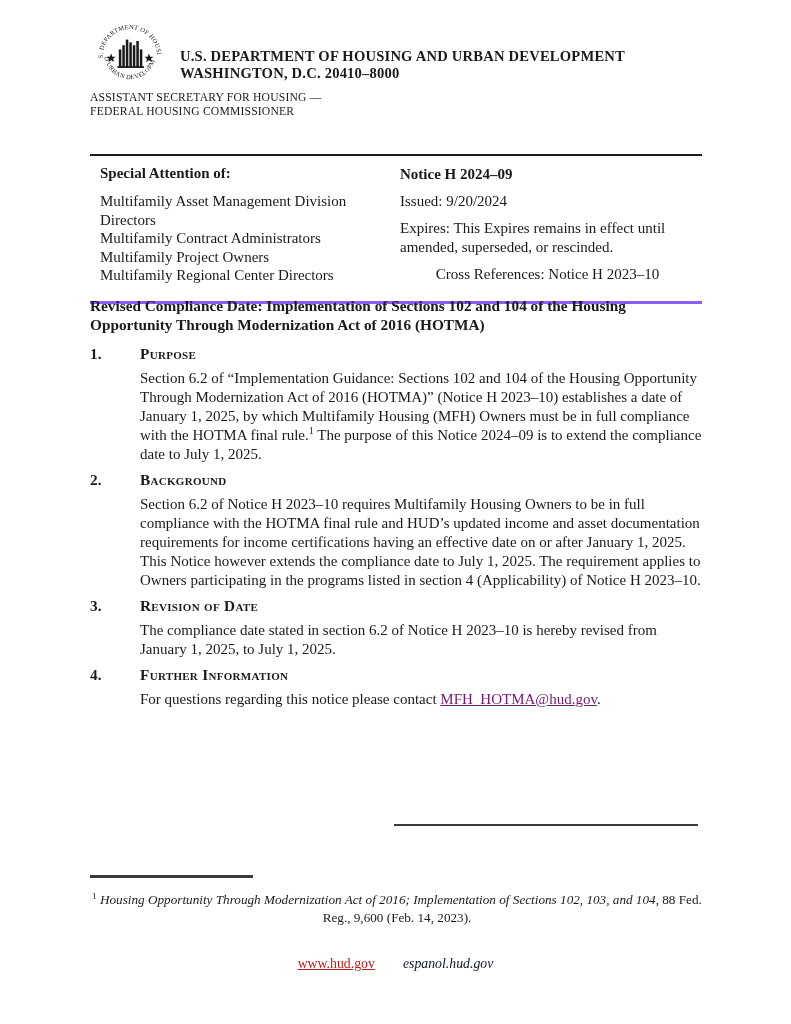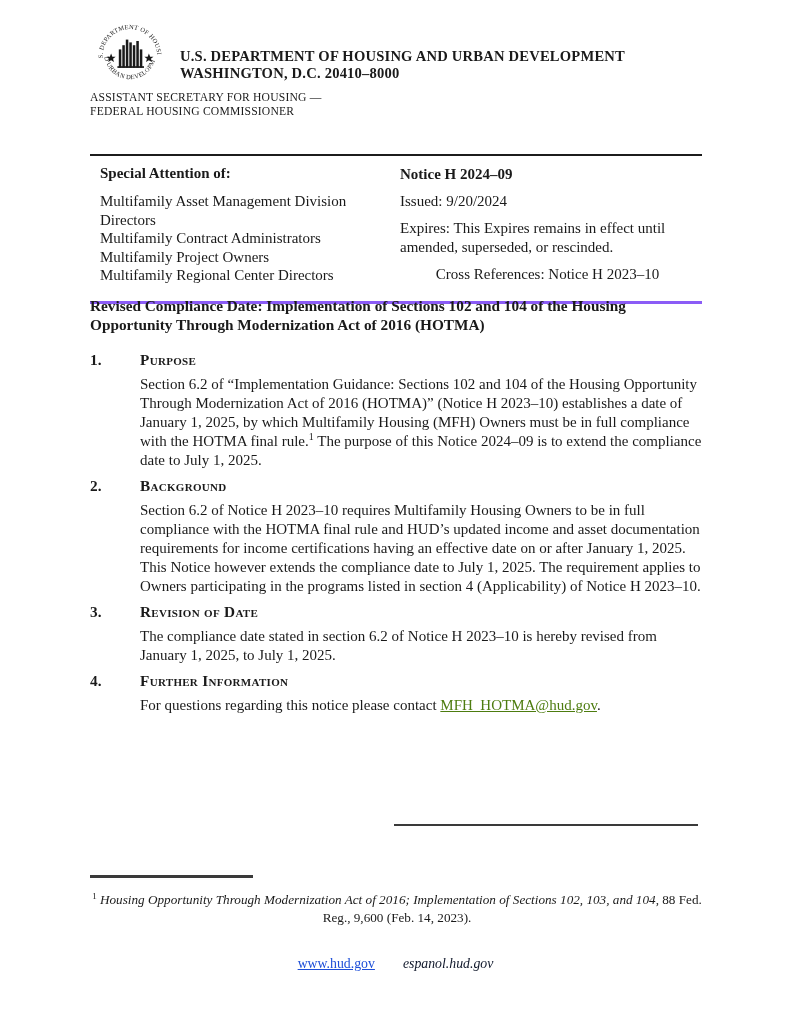--- a/index.html
+++ b/index.html
@@ -40,44 +40,44 @@
   }
   .nt-left { width: 305px; padding-left: 10px; }
   .nt-right { width: 300px; padding-left: 5px; }
   .nt-heading { font-weight: bold; margin-bottom: 10px; }
   .nt-list { line-height: 18.5px; }
   .nt-item-right { margin-bottom: 8px; line-height: 19px; }
   .nt-item-right:last-child { margin-bottom: 4px; text-align: center; }
 
   
   .content { position: absolute; top: 296px; left: 90px; width: 614px; font-size: 15px; }
-  .doc-title { font-weight: bold; font-size: 15.3px; line-height: 19px; margin-bottom: 16px; }
+  .doc-title { font-weight: bold; font-size: 15.3px; line-height: 19px; margin-bottom: 10px; }
   .section { margin-top: 6px; }
   .sec-head { display: flex; font-weight: bold; font-size: 15.3px; line-height: 19px; }
   .sec-num { width: 50px; flex-shrink: 0; }
   .sec-title { font-variant: small-caps; letter-spacing: 0.3px; }
   .sec-body { margin: 6px 0 0 50px; width: 562px; line-height: 19px; }
   .fn-ref { font-size: 10px; vertical-align: super; line-height: 0; }
-  .email-link { color: #4d7c0f; text-decoration: underline; cursor: pointer; }
+  .email-link { color: #701a75; text-decoration: underline; cursor: pointer; }
 
   
   .signature-line {
     position: absolute; top: 824px; left: 394px; width: 304px;
     border-top: 2px solid #3a3a3a; height: 0;
   }
   .footnote-area { position: absolute; top: 875px; left: 90px; width: 614px; text-align: center; }
   .footnote-rule { width: 163px; border-top: 3px solid #3a3a3a; height: 0; }
   .footnote-text { margin-top: 13px; font-size: 13.2px; line-height: 17.5px; }
   .footnote-text sup { font-size: 9px; vertical-align: super; line-height: 0; }
 
   .page-footer {
     position: absolute; top: 956px; left: 0; width: 791px;
     text-align: center; font-size: 13.8px;
   }
-  .hud-link { color: #1d4ed8; text-decoration: underline; cursor: pointer; margin-right: 28px; }
+  .hud-link { color: #b91c1c; text-decoration: underline; cursor: pointer; margin-right: 28px; }
   .espanol { color: #0f172a; font-style: italic; }
 </style>
 </head>
 <body>
 
 <div class="page">
 
   <div class="seal">
     <svg viewBox="0 0 100 100">
       <defs>

